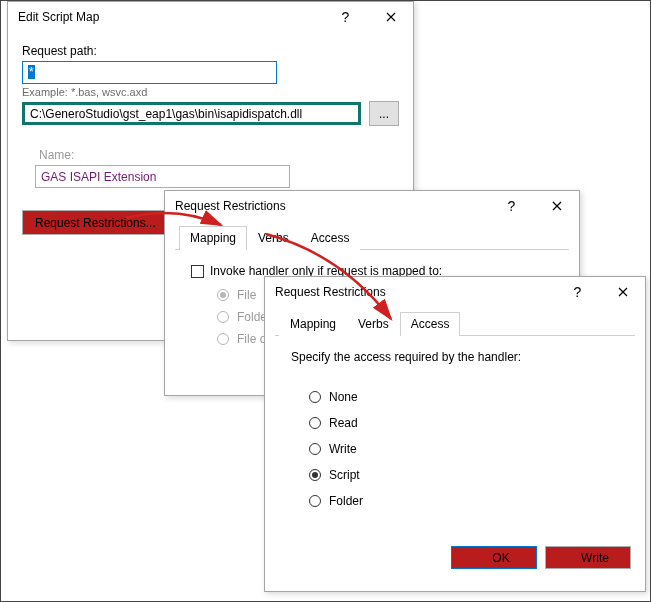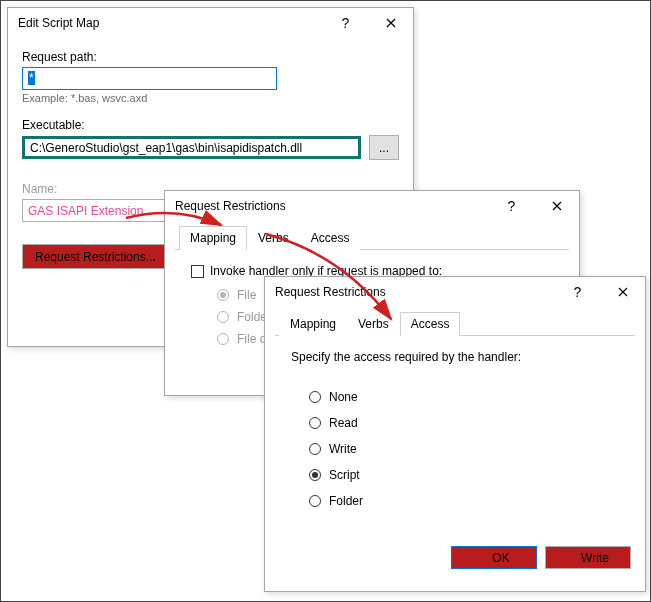--- a/index.html
+++ b/index.html
@@ -44,21 +44,21 @@
   .disabled-label { color: #9a9a9a; }
   input[type=text] {
     width: 100%;
     height: 23px;
     padding: 2px 5px;
     font: inherit;
     border: 3px solid #0f766e;
     background: #fff;
     outline: none;
   }
-  input[type=text].readonly { background: #fff; color: #ec4899; border:1px solid #adadad;}
+  input[type=text].readonly { background: #fff; color: #701a75; border:1px solid #adadad;margin-left:13px;}
   .example { color: #6d6d6d; margin-top: 2px; font-size:11px;}
   .row-exec { display:flex; gap:8px; align-items:center; margin-top:3px;}
   .row-exec input { flex:1; }
   .browse-btn {
     width: 30px; height: 25px;
     border: 1px solid #adadad; background: #e1e1e1;
     display:flex; align-items:center; justify-content:center;
     font-size:12px;
   }
   .btn {
@@ -117,44 +117,43 @@
   }
   .btnbar .btn { width: 86px; padding-left: 26px; }
   .selection {
     background:#0078d7; color:#fff; padding:0 1px;
   }
   svg.arrow { position:absolute; pointer-events:none; }
 </style>
 </head>
 <body>
 
-<div class="dialog" style="left:6px; top:6px; width:407px; height:340px;">
+<div class="dialog" style="left:6px; top:0; width:407px; height:340px;">
   <div class="titlebar">
     <div class="title">Edit Script Map</div>
     <div class="tbbtn help">?</div>
     <div class="tbbtn">
       <svg width="10" height="10" viewBox="0 0 10 10">
           <path d="M1 1 L9 9 M9 1 L1 9" stroke="#000" stroke-width="1.2"></path>
         </svg>
     </div>
   </div>
   <div class="content">
     <div class="label">Request path:</div>
     <div class="focused" style="border:1px solid #0078d7; width:255px; height:23px; padding:3px 5px;">
       <span class="selection">*</span>
     </div>
     <div class="example">Example: *.bas, wsvc.axd</div>
 
-    <div class="label" style="margin-top:14px;">Executable:</div>
     <div class="row-exec">
       <input type="text" style="width: 330px;" value="C:\GeneroStudio\gst_eap1\gas\bin\isapidispatch.dll">
       <div class="browse-btn">...</div>
     </div>
 
-    <div class="label disabled-label" style="margin-top:22px;">Name:</div>
+    <div class="label disabled-label" style="margin-top:22px;margin-left:17px;">Name:</div>
     <input type="text" class="readonly" readonly="" style="width: 255px;" value="GAS ISAPI Extension">
 
     <div style="margin-top:22px;">
       <div class="btn" style="height:25px;">Request Restrictions...</div>
     </div>
   </div>
 </div>
 
 <div class="dialog" style="left:163px; top:189px; width:416px; height:206px;">
   <div class="titlebar">

